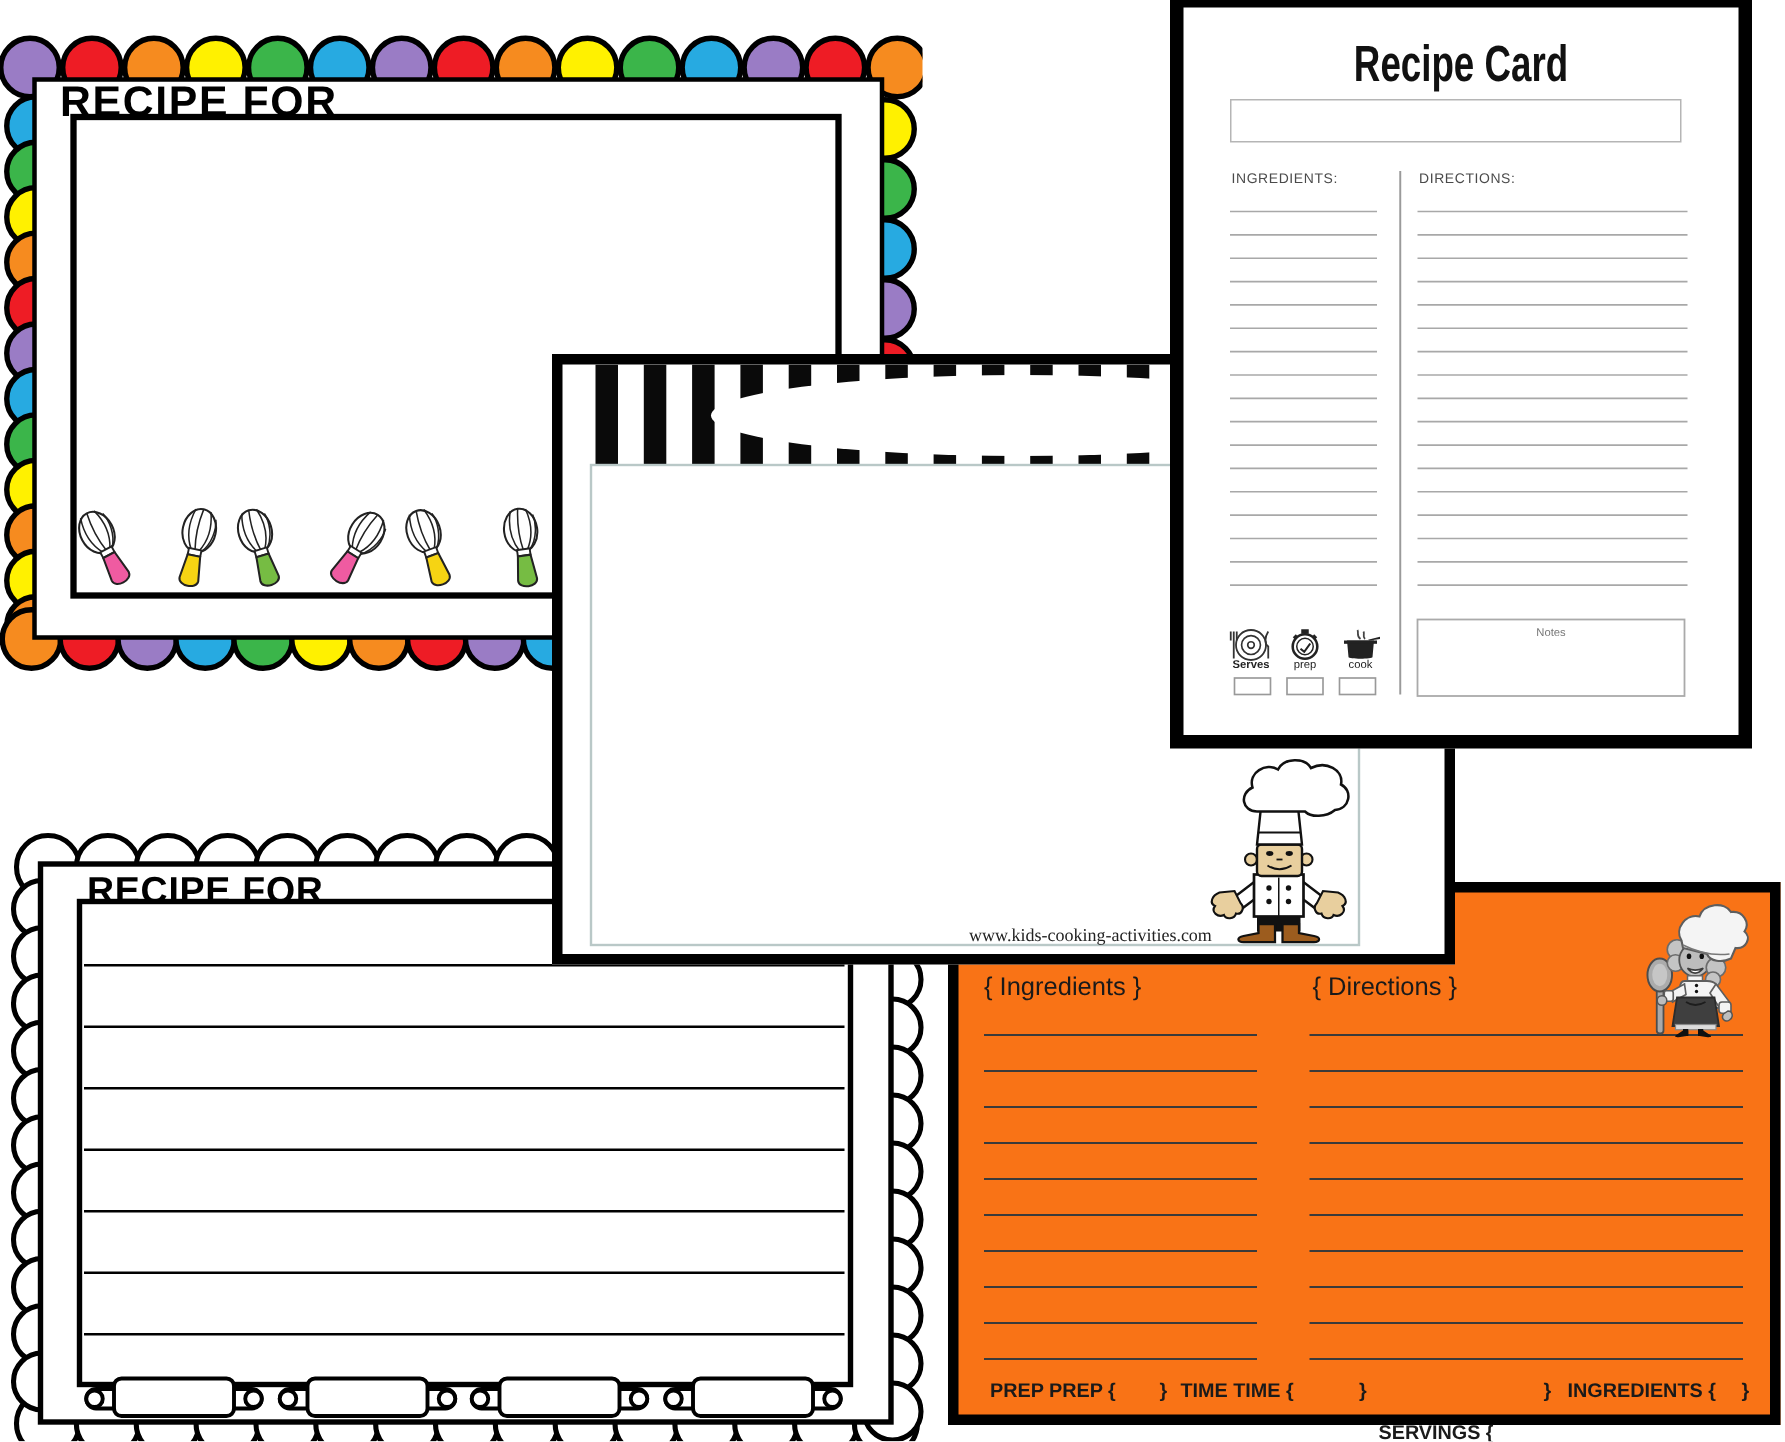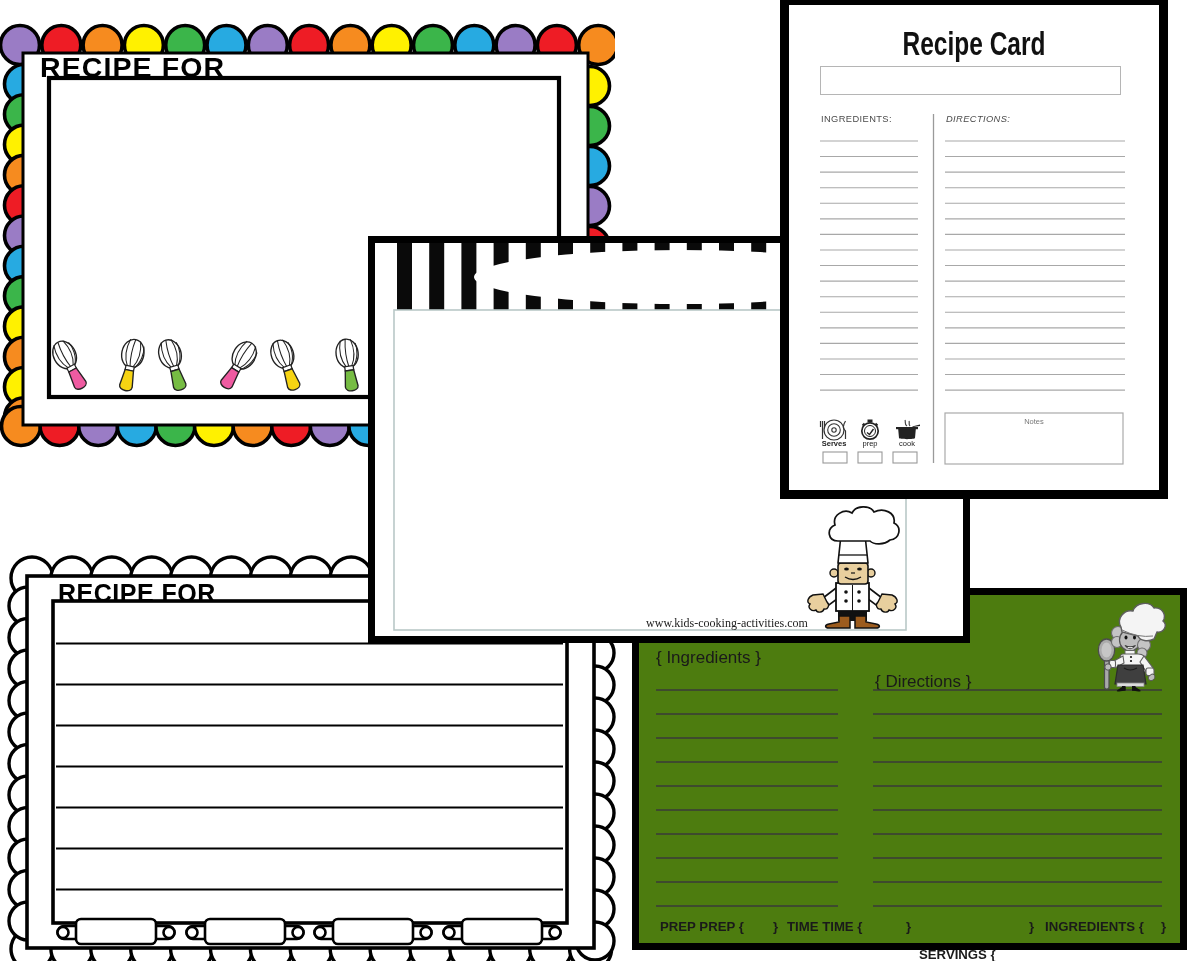--- a/index.html
+++ b/index.html
@@ -192,23 +192,23 @@
         <circle cx="426" cy="932.5" r="5.5" fill="#fff"></circle>
         <rect x="333" y="919" width="80" height="25" rx="5" fill="#fff"></rect>
         <path d="M 462 926 L 450 926 A 6.5 6.5 0 0 0 450 939 L 462 939" fill="#fff"></path>
         <circle cx="449" cy="932.5" r="5.5" fill="#fff"></circle>
         <path d="M 542 926 L 554 926 A 6.5 6.5 0 0 1 554 939 L 542 939" fill="#fff"></path>
         <circle cx="555" cy="932.5" r="5.5" fill="#fff"></circle>
         <rect x="462" y="919" width="80" height="25" rx="5" fill="#fff"></rect>
       </g>
 </svg>
 
-<div class="abs" style="left:632px;top:588px;width:555px;height:362px;z-index:2;background:#4d7c0f;border:7px solid #000;box-sizing:border-box;">
+<div class="abs" style="left:632px;top:588px;width:555px;height:362px;z-index:2;background:#f97316;border:7px solid #000;box-sizing:border-box;">
   <div class="abs" style="left:17px;top:53px;font-size:17px;color:#1a1a1a;">{ Ingredients }</div>
-  <div class="abs" style="left:236px;top:53px;font-size:17px;color:#1a1a1a;margin-top:24px;">{ Directions }</div>
+  <div class="abs" style="left:236px;top:53px;font-size:17px;color:#1a1a1a;">{ Directions }</div>
   <svg class="abs" style="left:0;top:0;" width="541" height="348" viewBox="0 0 541 348">
     <g id="elines" stroke="#3a3a3a" stroke-width="1.4">
           <line x1="17" y1="95" x2="199" y2="95"></line>
           <line x1="234" y1="95" x2="523" y2="95"></line>
           <line x1="17" y1="119" x2="199" y2="119"></line>
           <line x1="234" y1="119" x2="523" y2="119"></line>
           <line x1="17" y1="143" x2="199" y2="143"></line>
           <line x1="234" y1="143" x2="523" y2="143"></line>
           <line x1="17" y1="167" x2="199" y2="167"></line>
           <line x1="234" y1="167" x2="523" y2="167"></line>
@@ -319,21 +319,21 @@
           <line x1="34" y1="52" x2="62" y2="52" stroke="#111" stroke-width="1.3"></line>
           <path d="M 33 38 C 23 38 21 26 30 22 C 27 12 39 5 47 10 C 51 2 65 2 69 9 C 79 4 91 10 89 20 C 97 24 95 36 85 37 C 79 42 69 42 65 38 Z" fill="#fff" stroke="#111" stroke-width="1.7"></path>
         </g>
   </svg>
 </div>
 
 <div class="abs" style="left:780px;top:-4px;width:388px;height:503px;z-index:4;background:#fff;border:9px solid #000;box-sizing:border-box;">
   <div class="abs" style="left:0;top:19px;width:370px;text-align:center;font-size:34px;font-weight:bold;color:#111;letter-spacing:0px;transform:scaleX(0.72);transform-origin:50% 50%;">Recipe Card</div>
   <div class="abs" style="left:31px;top:61px;width:301px;height:29px;border:1.4px solid #b5b5b5;box-sizing:border-box;"></div>
   <div class="abs" style="left:32px;top:109px;font-size:9.3px;letter-spacing:0.4px;color:#4a4a4a;">INGREDIENTS:</div>
-  <div class="abs" style="left:157px;top:109px;font-size:9.3px;letter-spacing:0.4px;color:#4a4a4a;font-style:italic;">DIRECTIONS:</div>
+  <div class="abs" style="left:157px;top:109px;font-size:9.3px;letter-spacing:0.4px;color:#4a4a4a;">DIRECTIONS:</div>
   <svg class="abs" style="left:0;top:0;" width="370" height="485" viewBox="0 0 370 485">
     <line x1="144.5" y1="109" x2="144.5" y2="458" stroke="#9a9a9a" stroke-width="1.3"></line>
     <g id="blines" stroke="#a8a8a8" stroke-width="1.1">
           <line x1="31" y1="136" x2="129" y2="136"></line>
           <line x1="156" y1="136" x2="336" y2="136"></line>
           <line x1="31" y1="151.57" x2="129" y2="151.57"></line>
           <line x1="156" y1="151.57" x2="336" y2="151.57"></line>
           <line x1="31" y1="167.14" x2="129" y2="167.14"></line>
           <line x1="156" y1="167.14" x2="336" y2="167.14"></line>
           <line x1="31" y1="182.71" x2="129" y2="182.71"></line>

